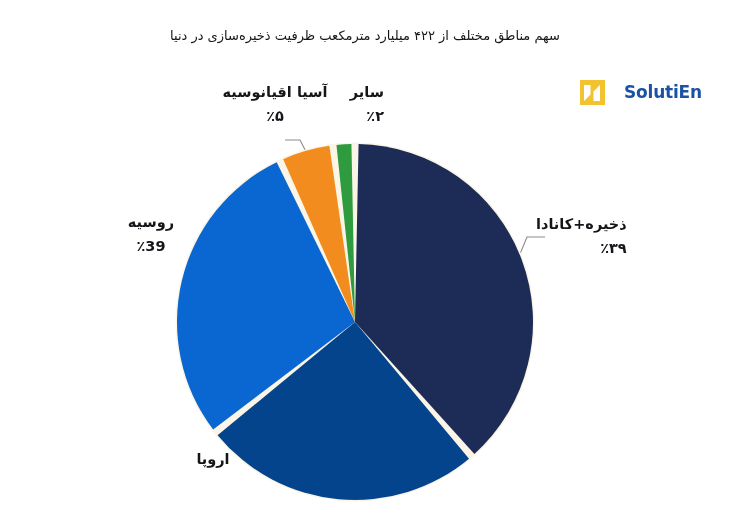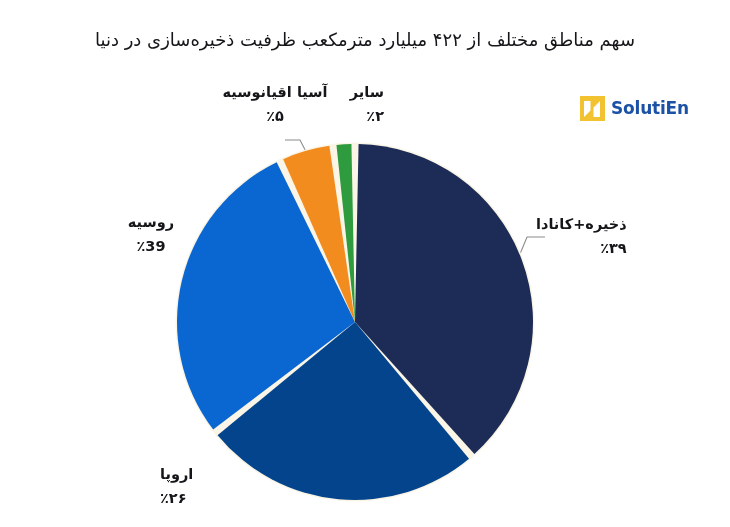--- a/index.html
+++ b/index.html
@@ -24,39 +24,38 @@
 
   
   #chart-title {
     position: absolute;
     top: 26px;
     left: 0;
     width: 730px;
     text-align: center;
     direction: rtl;
     font-family: "DejaVu Sans", "Liberation Sans", sans-serif;
-    font-size: 18px;
+    font-size: 13px;
     font-weight: 400;
     color: #15151a;
     line-height: 1.5;
     letter-spacing: 0px;
     white-space: nowrap;
   }
 
   
   #brand-logo {
     position: absolute;
     top: 80px;
     left: 580px;
     display: flex;
     flex-direction: row;
     align-items: center;
-    gap: 6px;
+    gap: 19px;
     direction: ltr;
-    margin-top: 16px;
   }
   #brand-mark {
     width: 25px;
     height: 25px;
     display: block;
     flex: 0 0 auto;
   }
   #brand-wordmark {
     font-family: "DejaVu Sans", "Liberation Sans", sans-serif;
     font-size: 17px;
@@ -93,21 +92,21 @@
   }
   .callout .pct {
     font-size: 14.5px;
     font-weight: 700;
     display: block;
     margin-top: 3px;
   }
 
   #callout-americas { top: 214px; left: 536px; text-align: right; }
   #callout-russia   { top: 212px; left: 98px;  width: 106px; text-align: center; }
-  #callout-europe   { top: 464px; left: 160px; width: 106px; text-align: left; }
+  #callout-europe   { top: 449px; left: 160px; width: 106px; text-align: center; }
   #callout-asia     { top: 82px;  left: 216px; width: 118px; }
   #callout-other    { top: 82px;  left: 318px; width: 66px;  text-align: right; }
 </style>
 </head>
 <body>
 
 <div id="chart-root">
 
   <div id="chart-title">سهم مناطق مختلف از ۴۲۲ میلیارد مترمکعب ظرفیت ذخیره‌سازی در دنیا</div>
 
@@ -141,21 +140,20 @@
     <span class="pct">٪۳۹</span>
   </div>
 
   <div class="callout" id="callout-russia">
     <span class="cat">روسیه</span>
     <span class="pct">٪39</span>
   </div>
 
   <div class="callout" id="callout-europe">
     <span class="cat">اروپا</span>
-    <span class="pct">٪۲۶</span>
   </div>
 
   <div class="callout" id="callout-asia">
     <span class="cat">آسیا اقیانوسیه</span>
     <span class="pct">٪۵</span>
   </div>
 
   <div class="callout" id="callout-other">
     <span class="cat">سایر</span>
     <span class="pct">٪۲</span>

